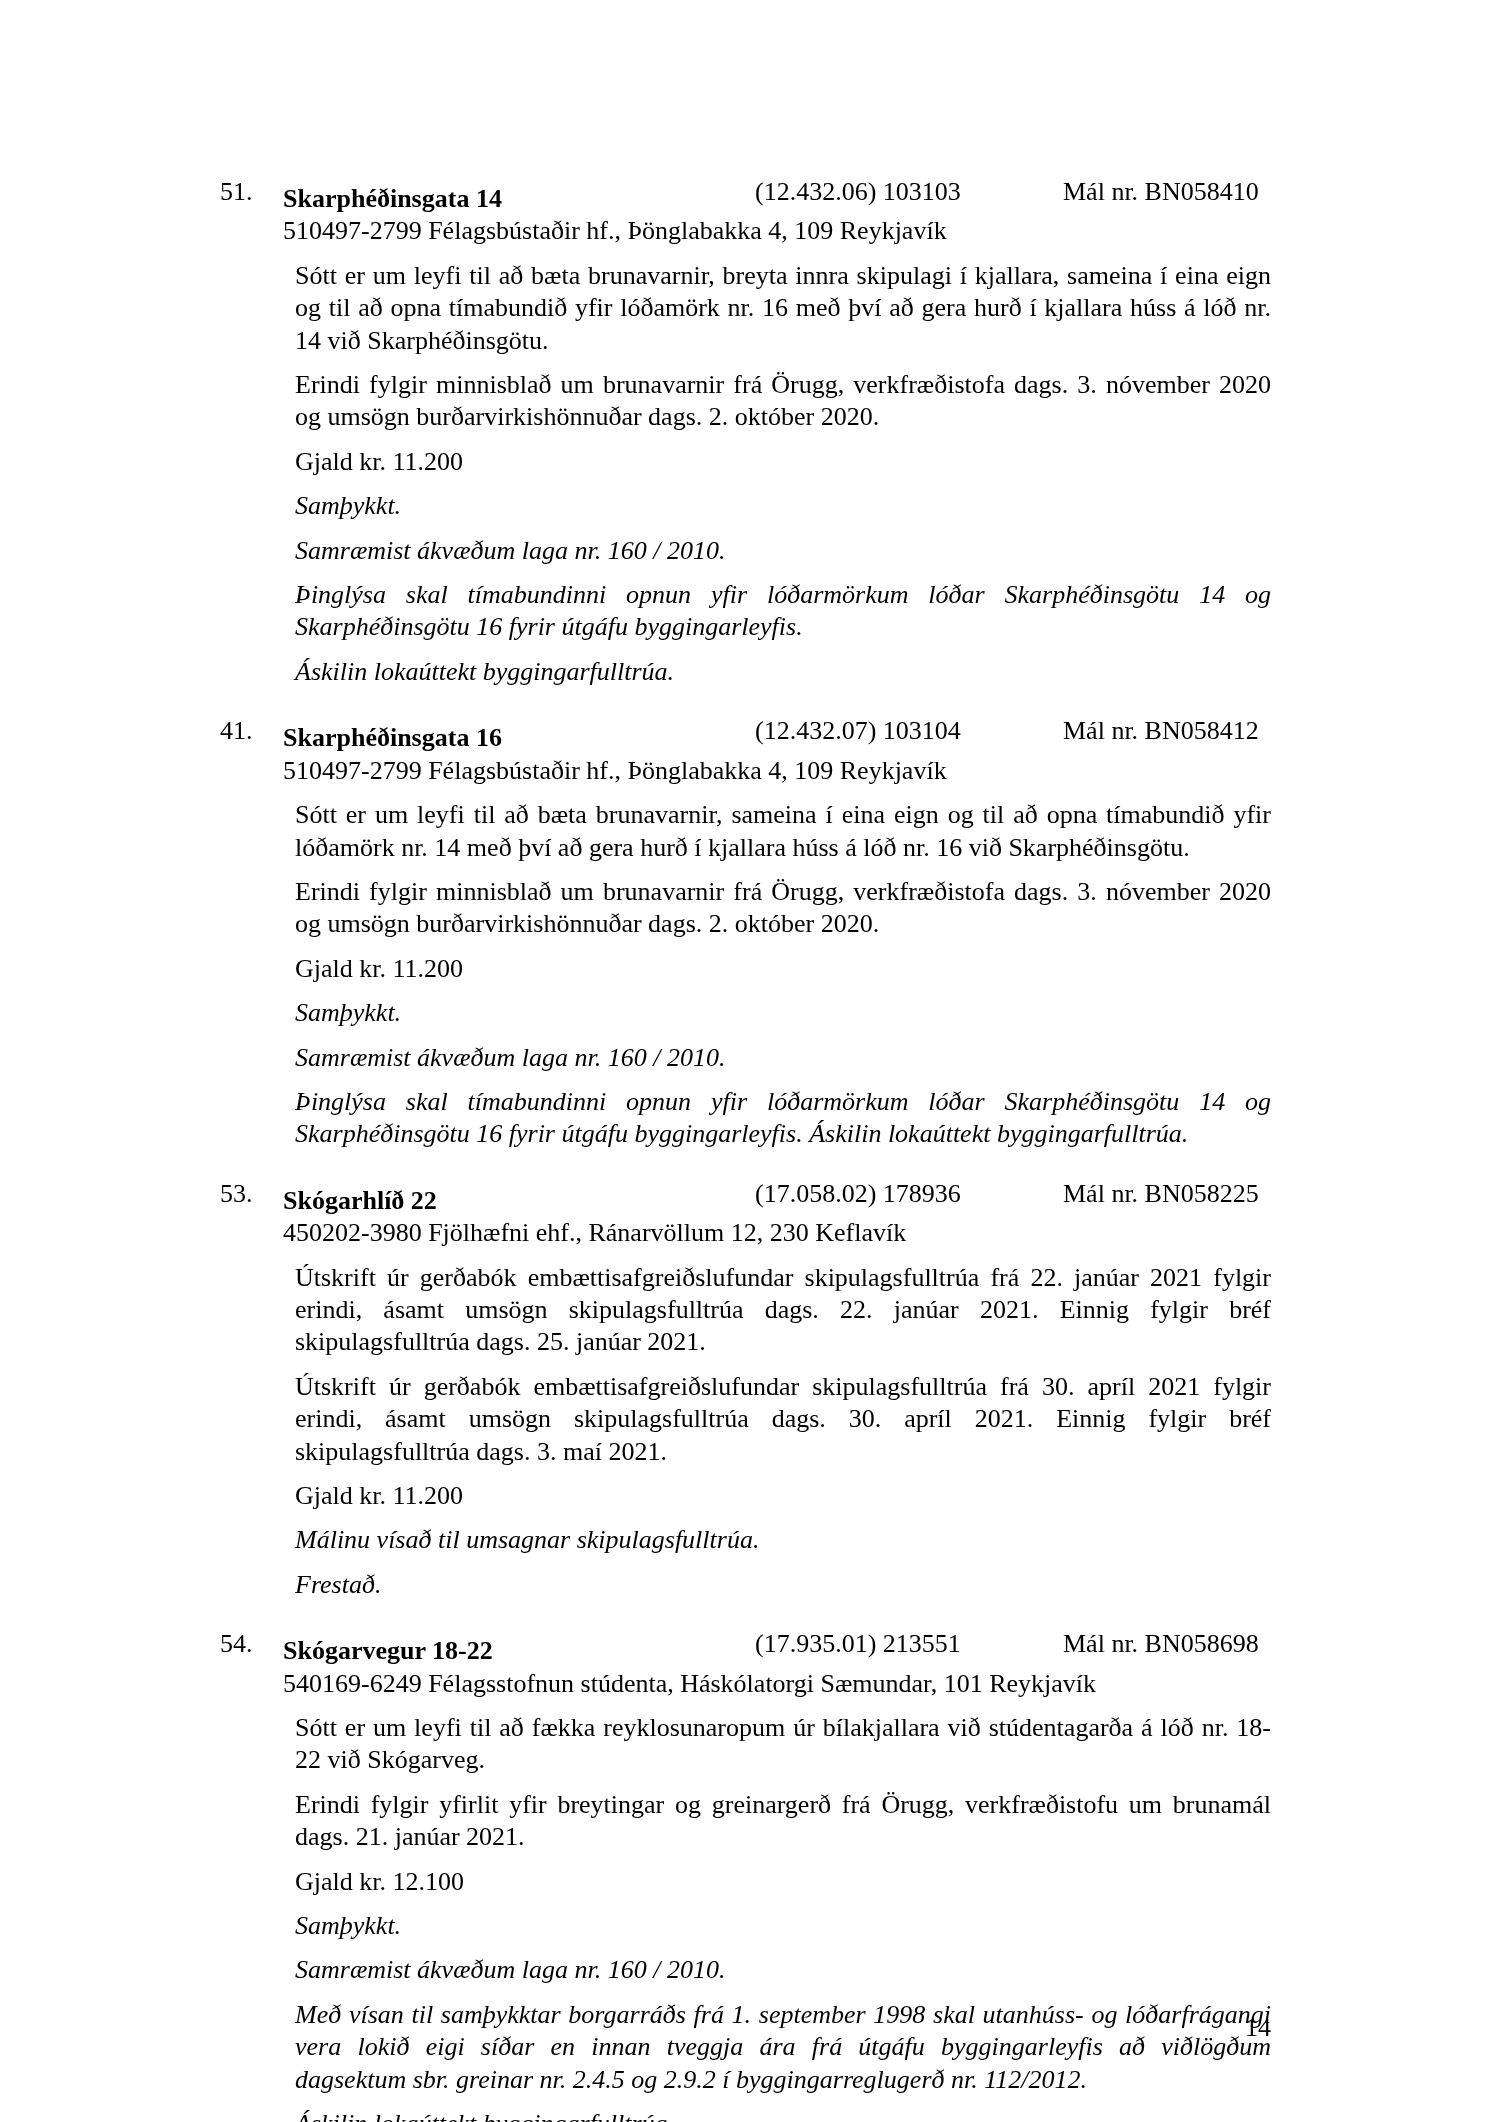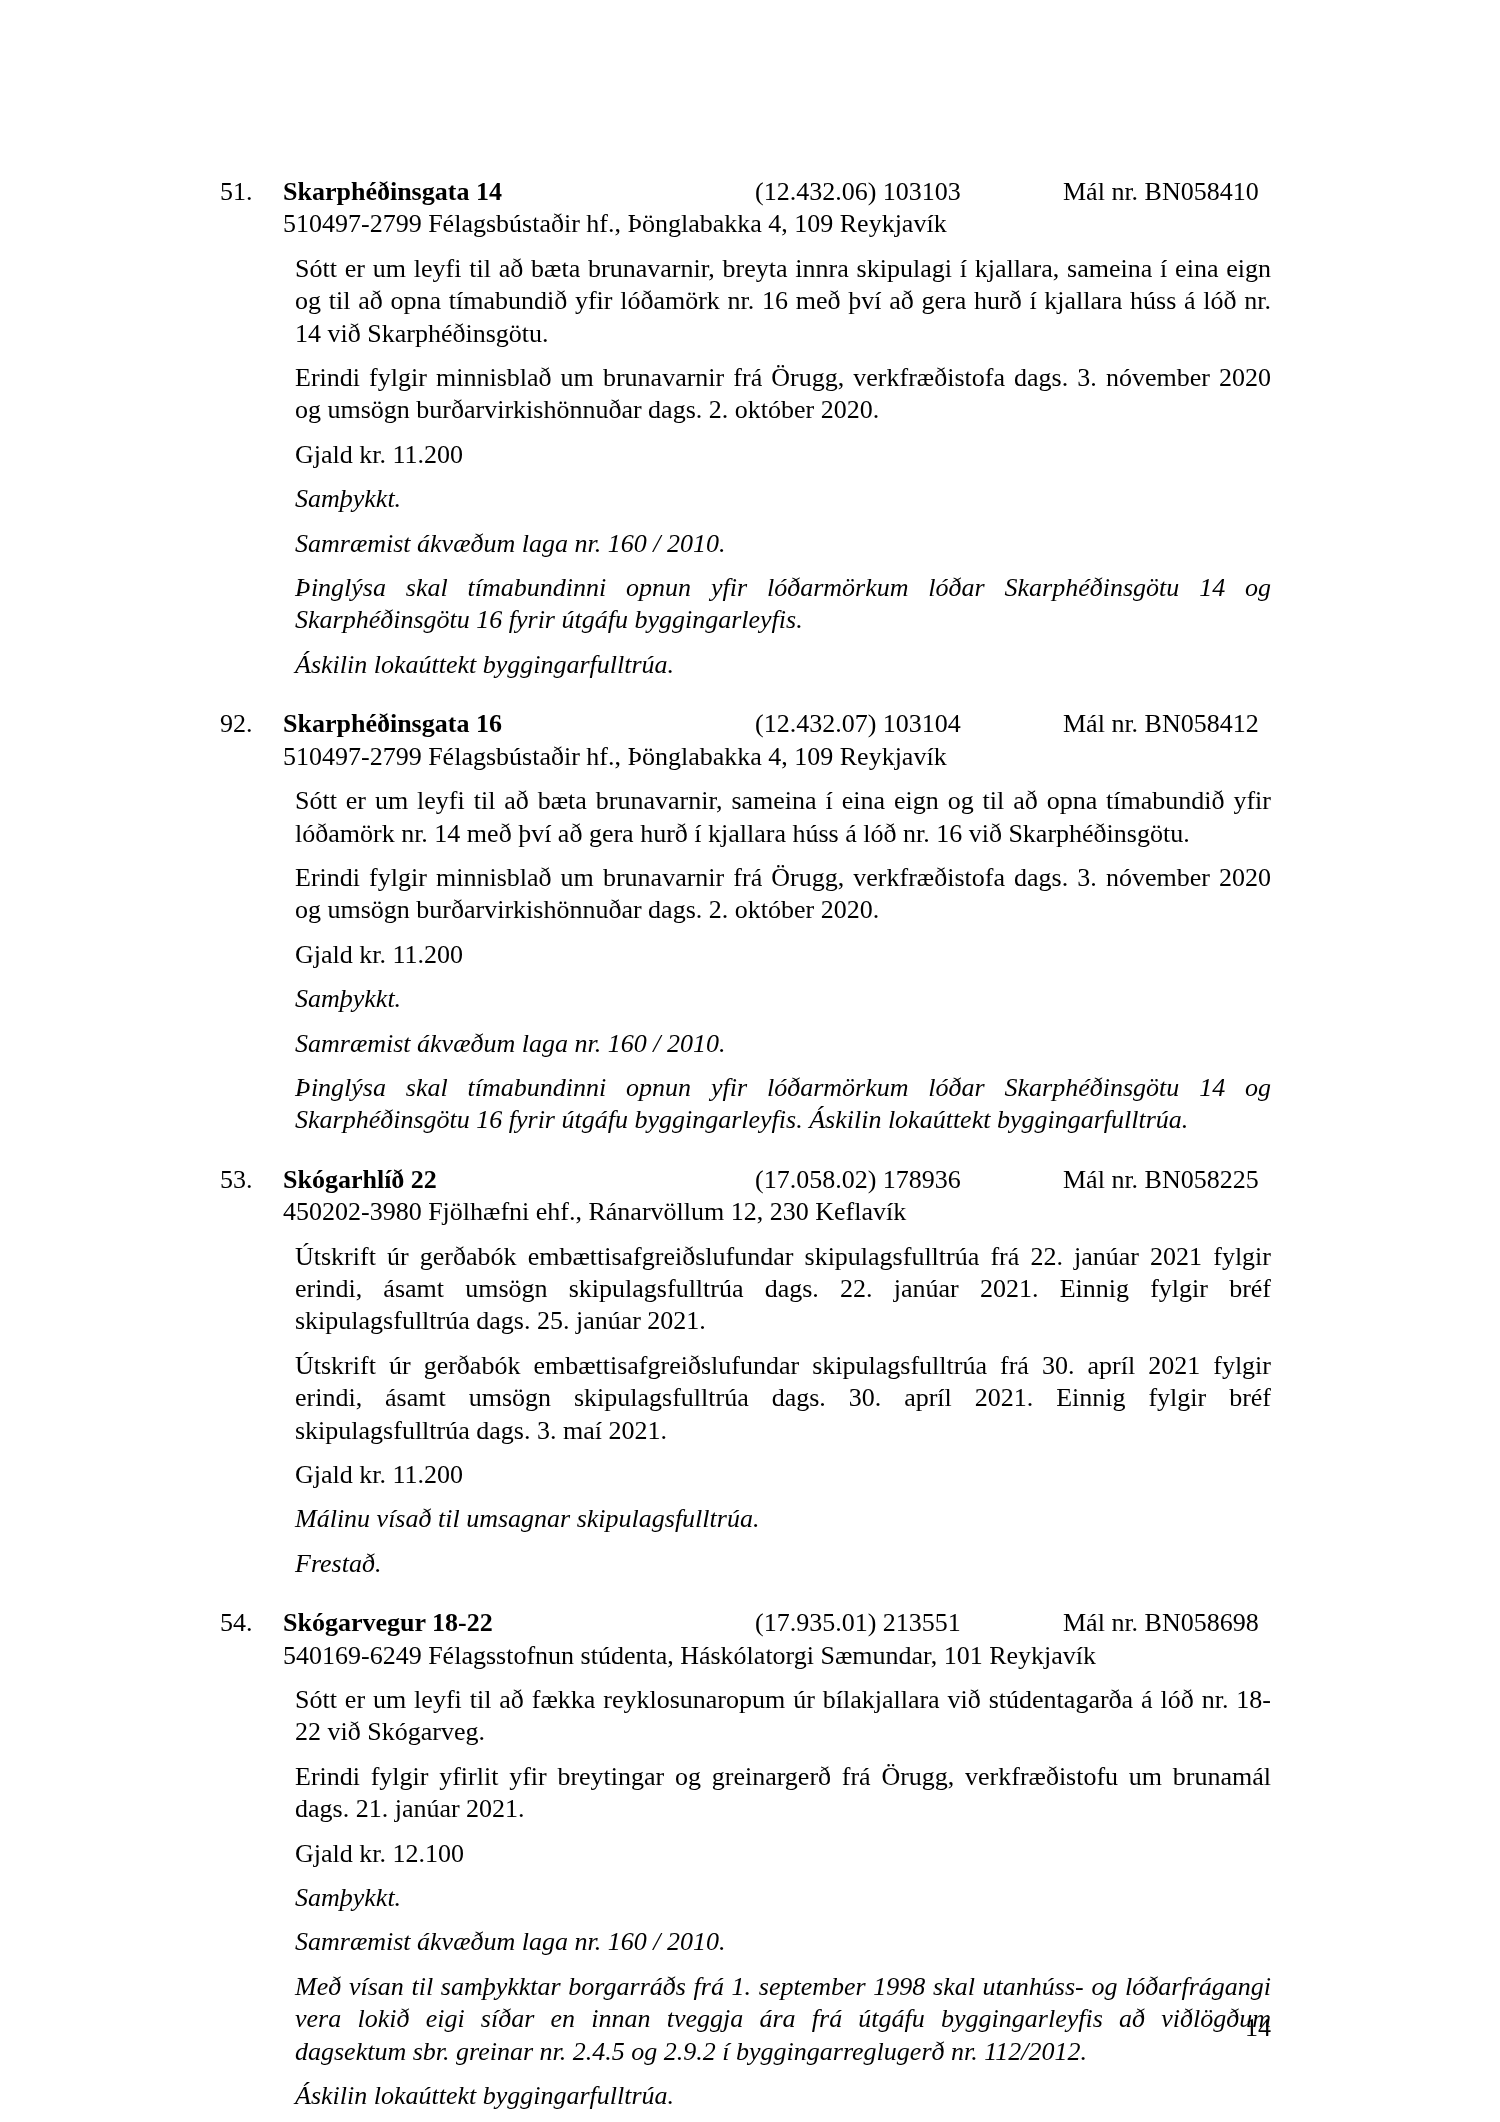--- a/index.html
+++ b/index.html
@@ -36,20 +36,21 @@
     line-height: 32.4px;
   }
   .idx {
     flex: 0 0 63px;
     width: 63px;
   }
   .title {
     flex: 0 0 472px;
     width: 472px;
     font-weight: bold;
+    margin-top: 7px;
   }
   .ref {
     flex: 0 0 308px;
     width: 308px;
   }
   .case {
     flex: 1 1 auto;
     text-align: left;
   }
   .item-body {
@@ -94,21 +95,21 @@
         <p class="para">Gjald kr. 11.200</p>
         <p class="para i">Samþykkt.</p>
         <p class="para i">Samræmist ákvæðum laga nr. 160 / 2010.</p>
         <p class="para i j">Þinglýsa skal tímabundinni opnun yfir lóðarmörkum lóðar Skarphéðinsgötu 14 og Skarphéðinsgötu 16 fyrir útgáfu byggingarleyfis.</p>
         <p class="para i">Áskilin lokaúttekt byggingarfulltrúa.</p>
       </div>
     </div>
 
     <div class="item">
       <div class="item-header">
-        <span class="idx">92.</span>
+        <span class="idx">41.</span>
         <span class="title">Skarphéðinsgata 16</span>
         <span class="ref">(12.432.07) 103104</span>
         <span class="case">Mál nr. BN058412</span>
       </div>
       <div class="item-body">
         <p class="applicant">510497-2799 Félagsbústaðir hf., Þönglabakka 4, 109 Reykjavík</p>
         <p class="para j">Sótt er um leyfi til að bæta brunavarnir, sameina í eina eign og til að opna tímabundið yfir lóðamörk nr. 14 með því að gera hurð í kjallara húss á lóð nr. 16 við Skarphéðinsgötu.</p>
         <p class="para j">Erindi fylgir minnisblað um brunavarnir frá Örugg, verkfræðistofa dags. 3. nóvember 2020 og umsögn burðarvirkishönnuðar dags. 2. október 2020.</p>
         <p class="para">Gjald kr. 11.200</p>
         <p class="para i">Samþykkt.</p>

